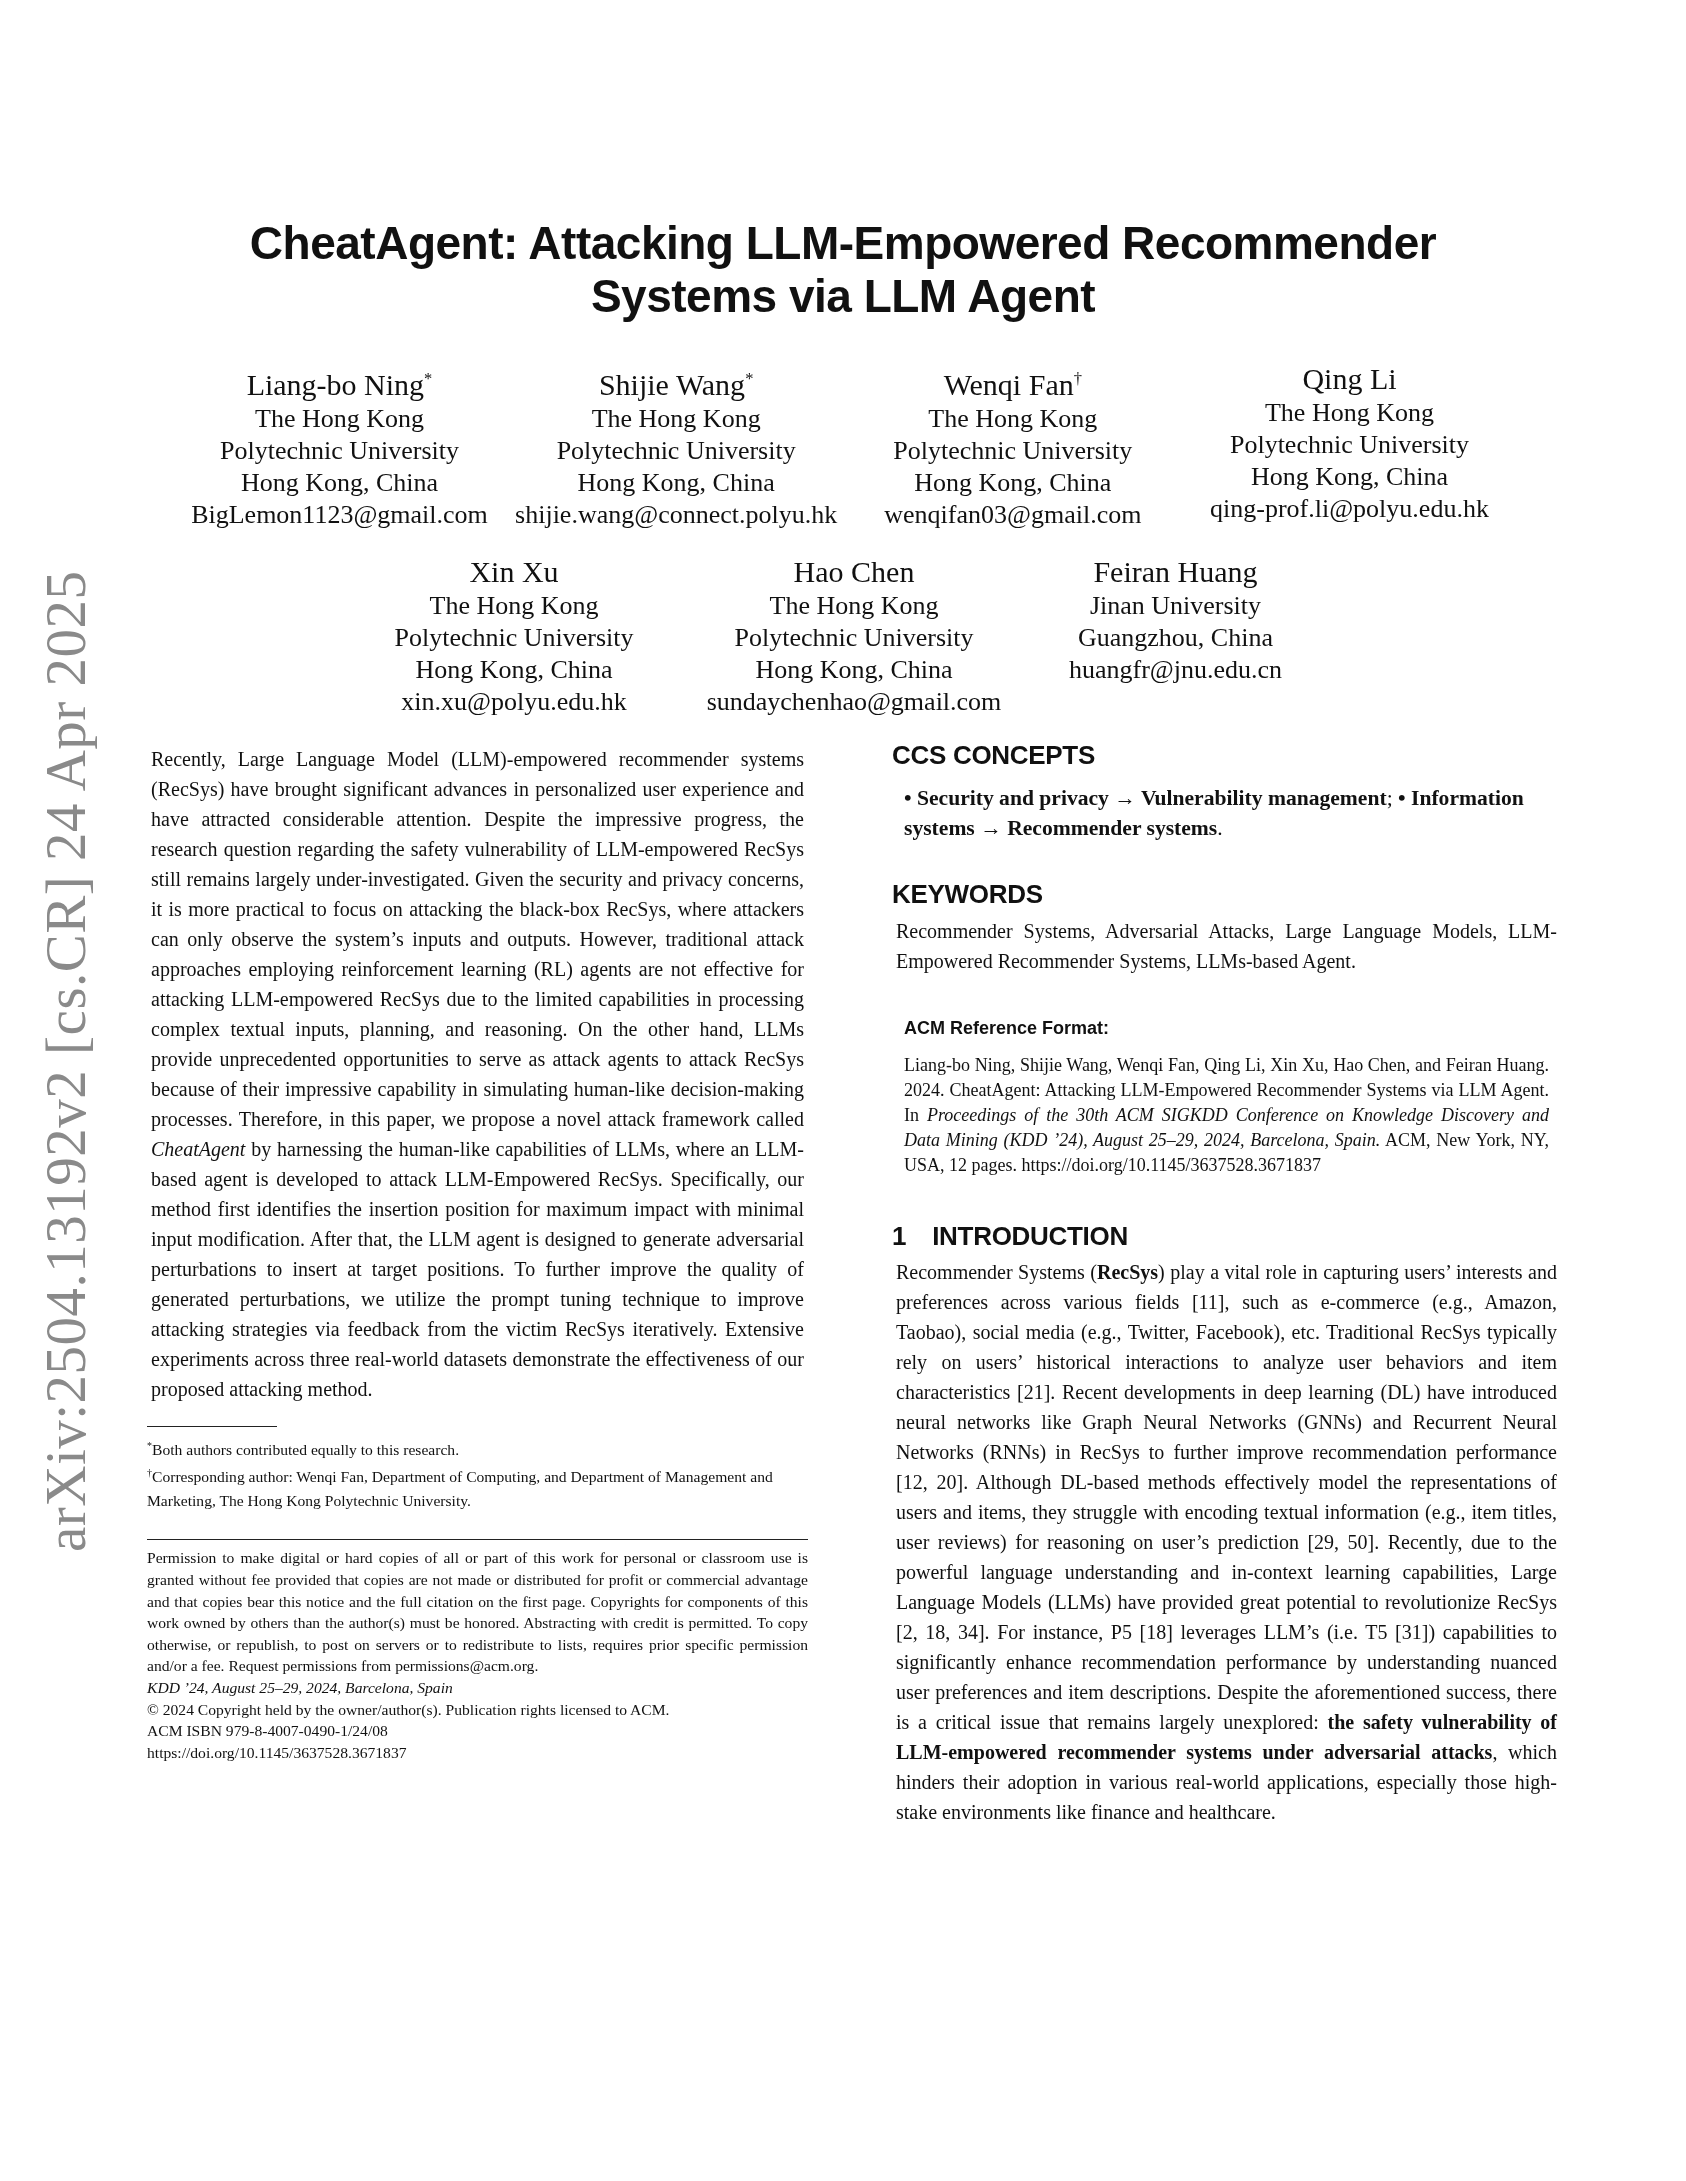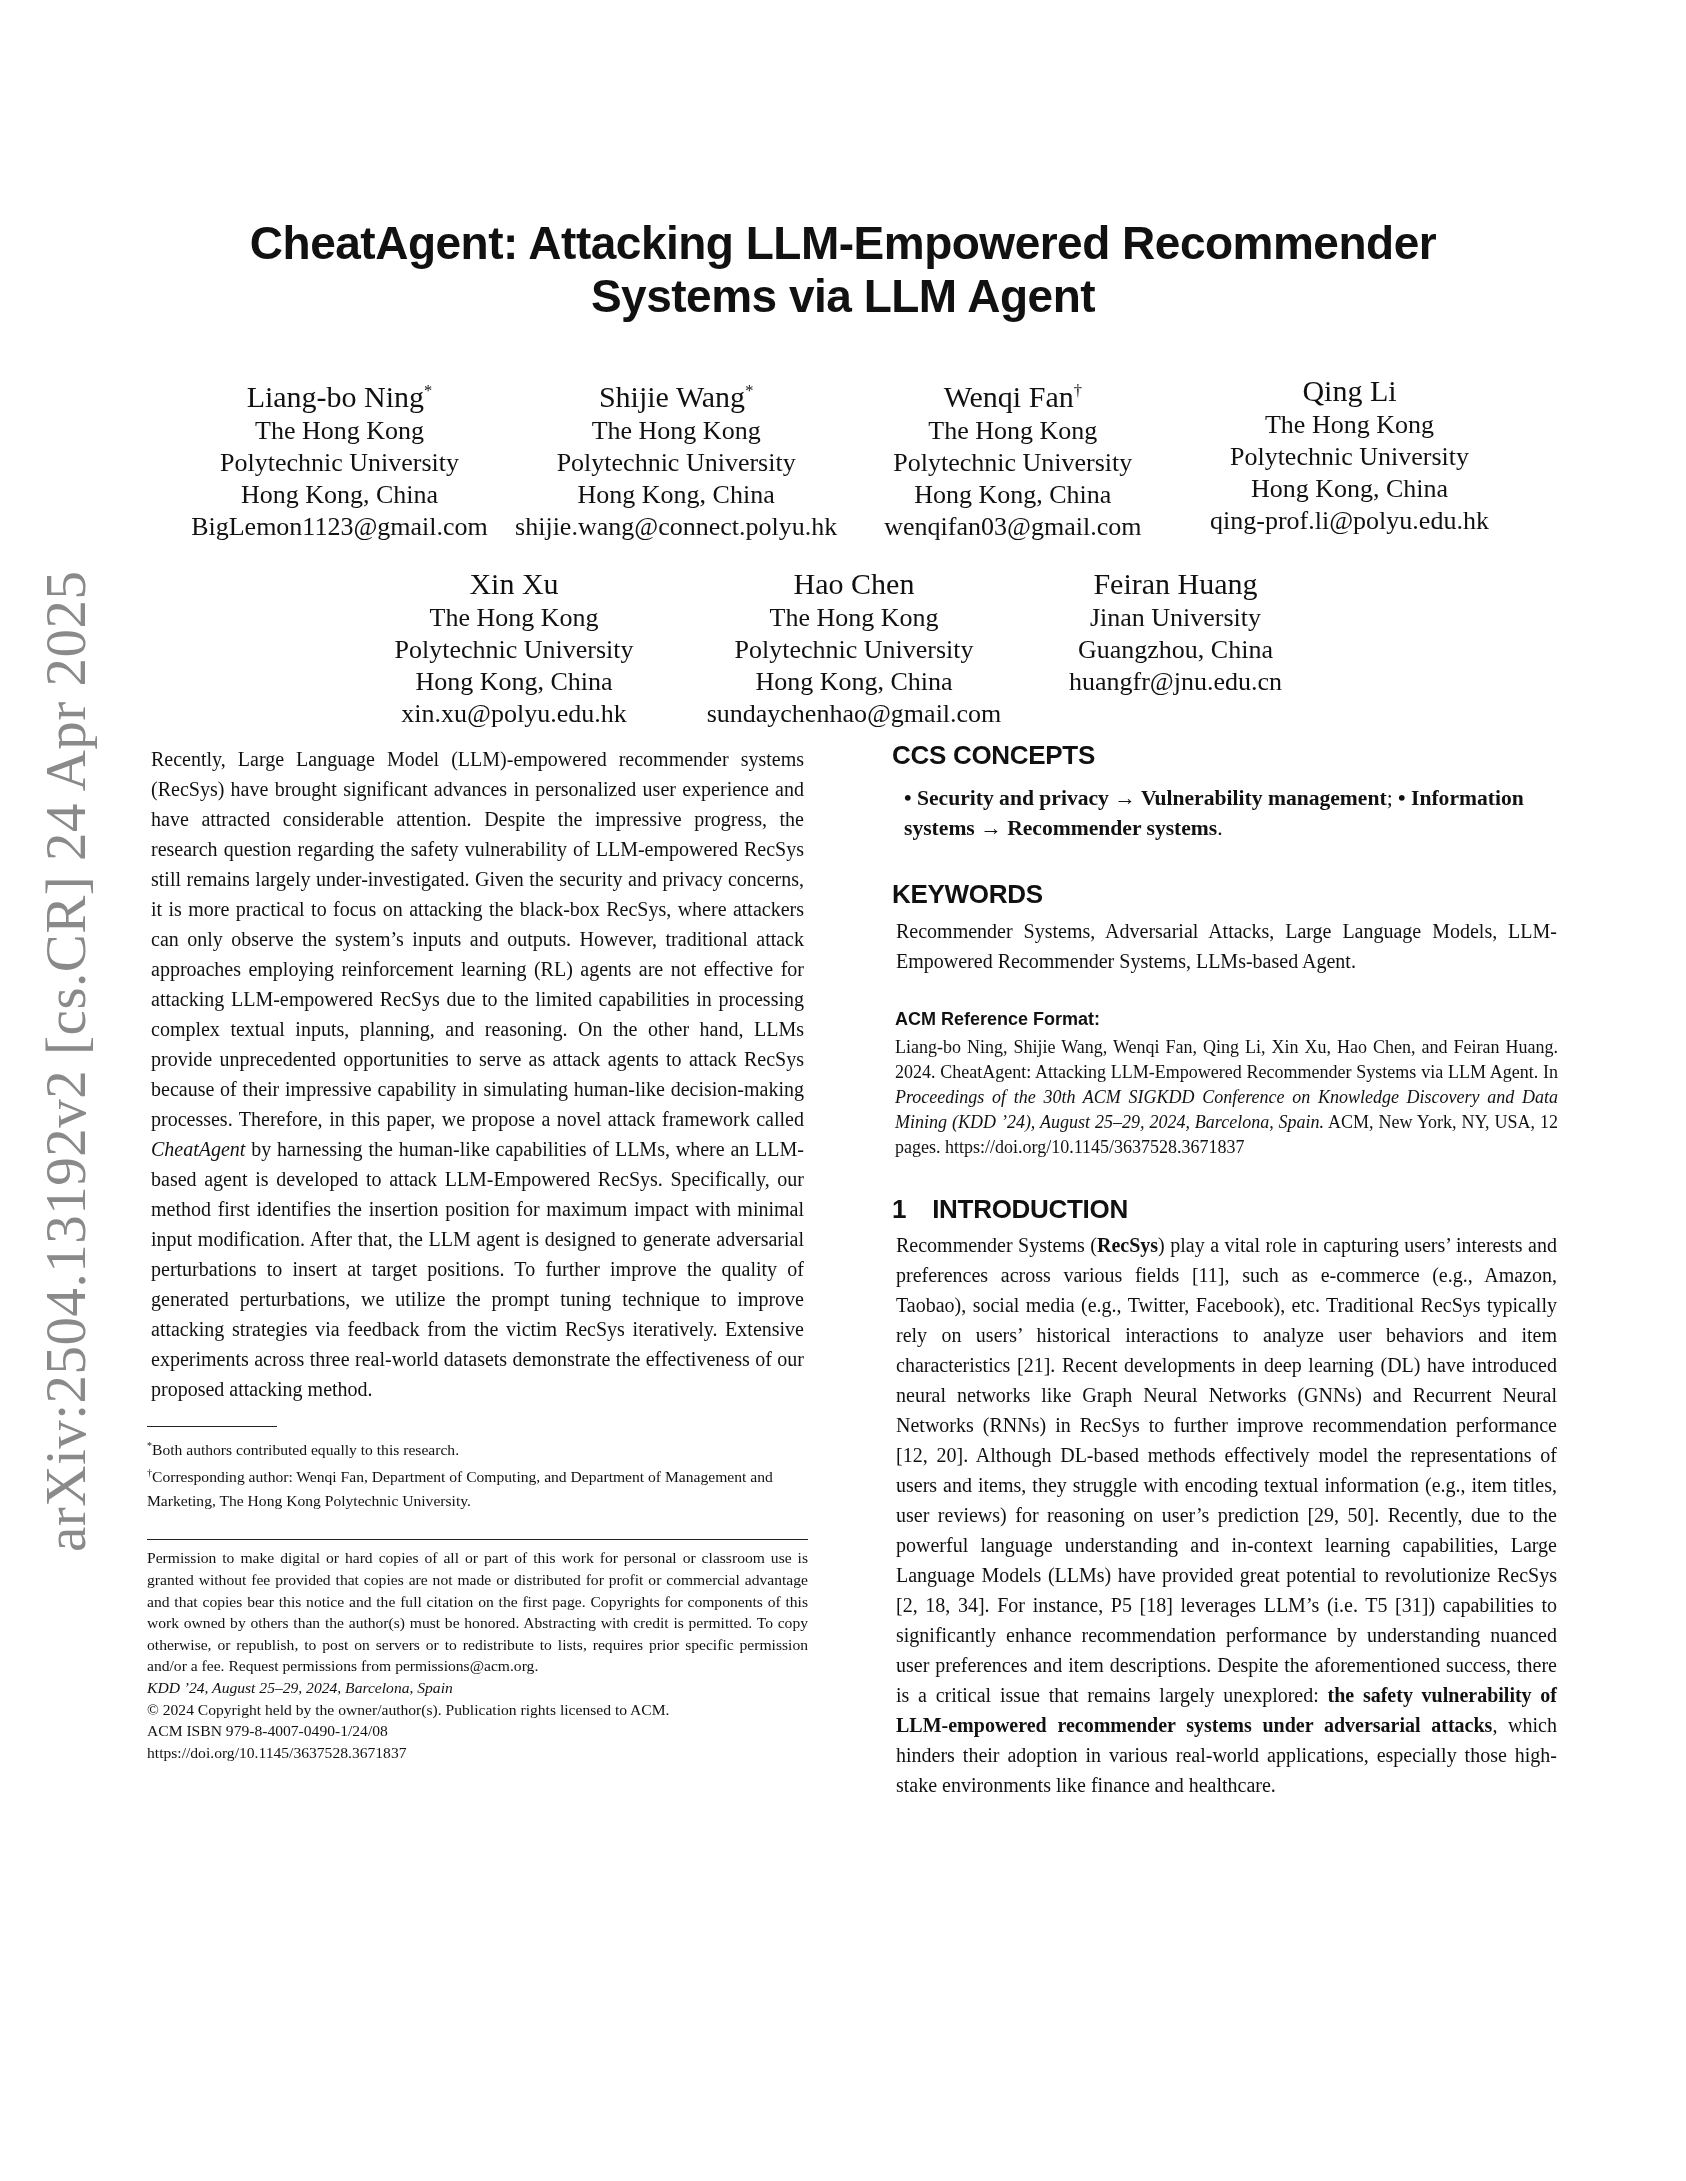--- a/index.html
+++ b/index.html
@@ -16,21 +16,21 @@
 
   .title {
     position: absolute; left: 147px; width: 1392px; top: 217px;
     text-align: center; font-family: "Liberation Sans", sans-serif;
     font-weight: bold; font-size: 46px; line-height: 53px; letter-spacing: -0.5px;
   }
 
   .authors-row { position: absolute; display: flex; justify-content: space-between; }
   .authors-row.row1 { left: 174px; width: 1341px; top: 360px; }
   .authors-row.row2 { left: 367px; width: 937px; top: 553px; }
-  .author { text-align: center; font-size: 26px; line-height: 32px; width: 331px; margin-top: 12px; }
+  .author { text-align: center; font-size: 26px; line-height: 32px; width: 331px; }
   .author .name { font-size: 30px; line-height: 37px; }
   .author sup { font-size: 16.5px; }
 
   .col { position: absolute; top: 740px; width: 661px; }
   .col.left { left: 147px; }
   .col.right { left: 892px; width: 669px; }
 
   h2.section { margin: 0 0 5.5px 0; font-family: "Liberation Sans", sans-serif;
     font-weight: bold; font-size: 26px; line-height: 31px; letter-spacing: -0.3px; }
   h2.section .num { margin-right: 26px; }
@@ -46,21 +46,21 @@
   .permission p { margin: 0; font-size: 15.6px; line-height: 21.6px; text-align: justify; }
   .permission .conf { font-style: italic; }
 
   .ccs { margin: 12px; font-size: 21.6px; line-height: 30px; font-weight: bold; }
   .ccs .plain { font-weight: normal; }
 
   .spacer-s { height: 24px; }
   .spacer-m { height: 31px; }
 
   .acm-ref-head { font-family: "Liberation Sans", sans-serif; font-weight: bold; font-size: 16.5px; line-height: 24px; margin: 0; }
-  .acm-ref p { margin: 3px; font-size: 18px; line-height: 25px; text-align: justify; }
+  .acm-ref p { margin: 12px; font-size: 18px; line-height: 25px; text-align: justify; }
   .acm-ref i { font-style: italic; }
 </style>
 </head>
 <body>
 
 <div class="page">
 
   <div class="arxiv-stamp">arXiv:2504.13192v2  [cs.CR]  24 Apr 2025</div>
 
   <div class="title">

